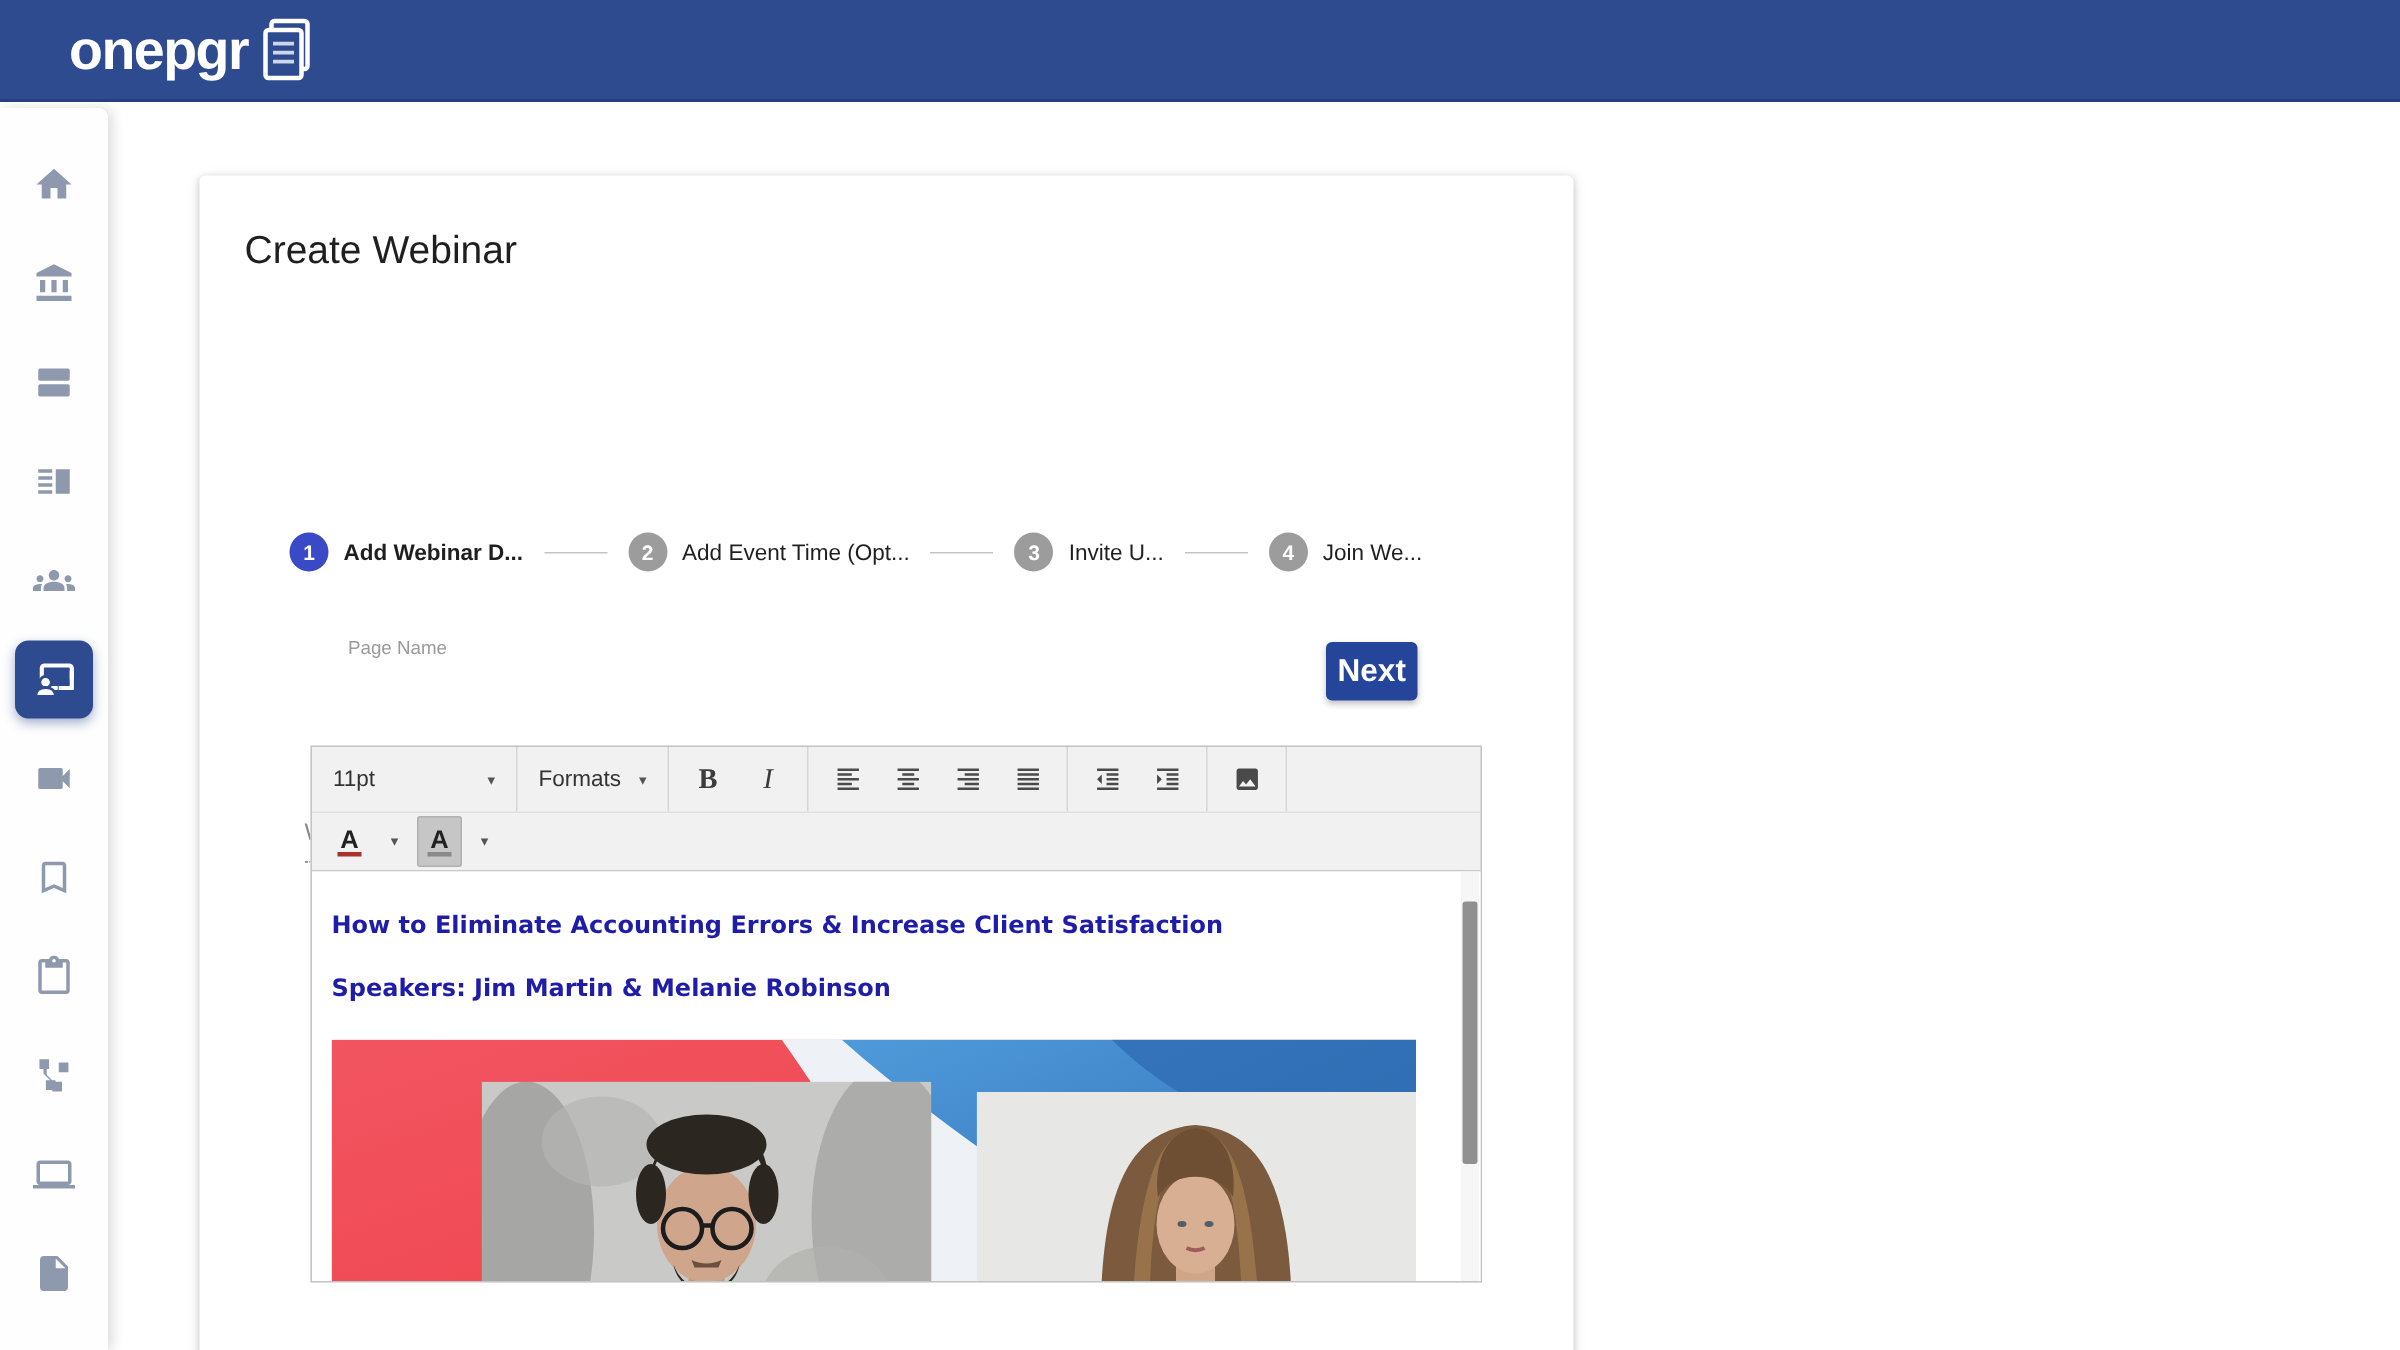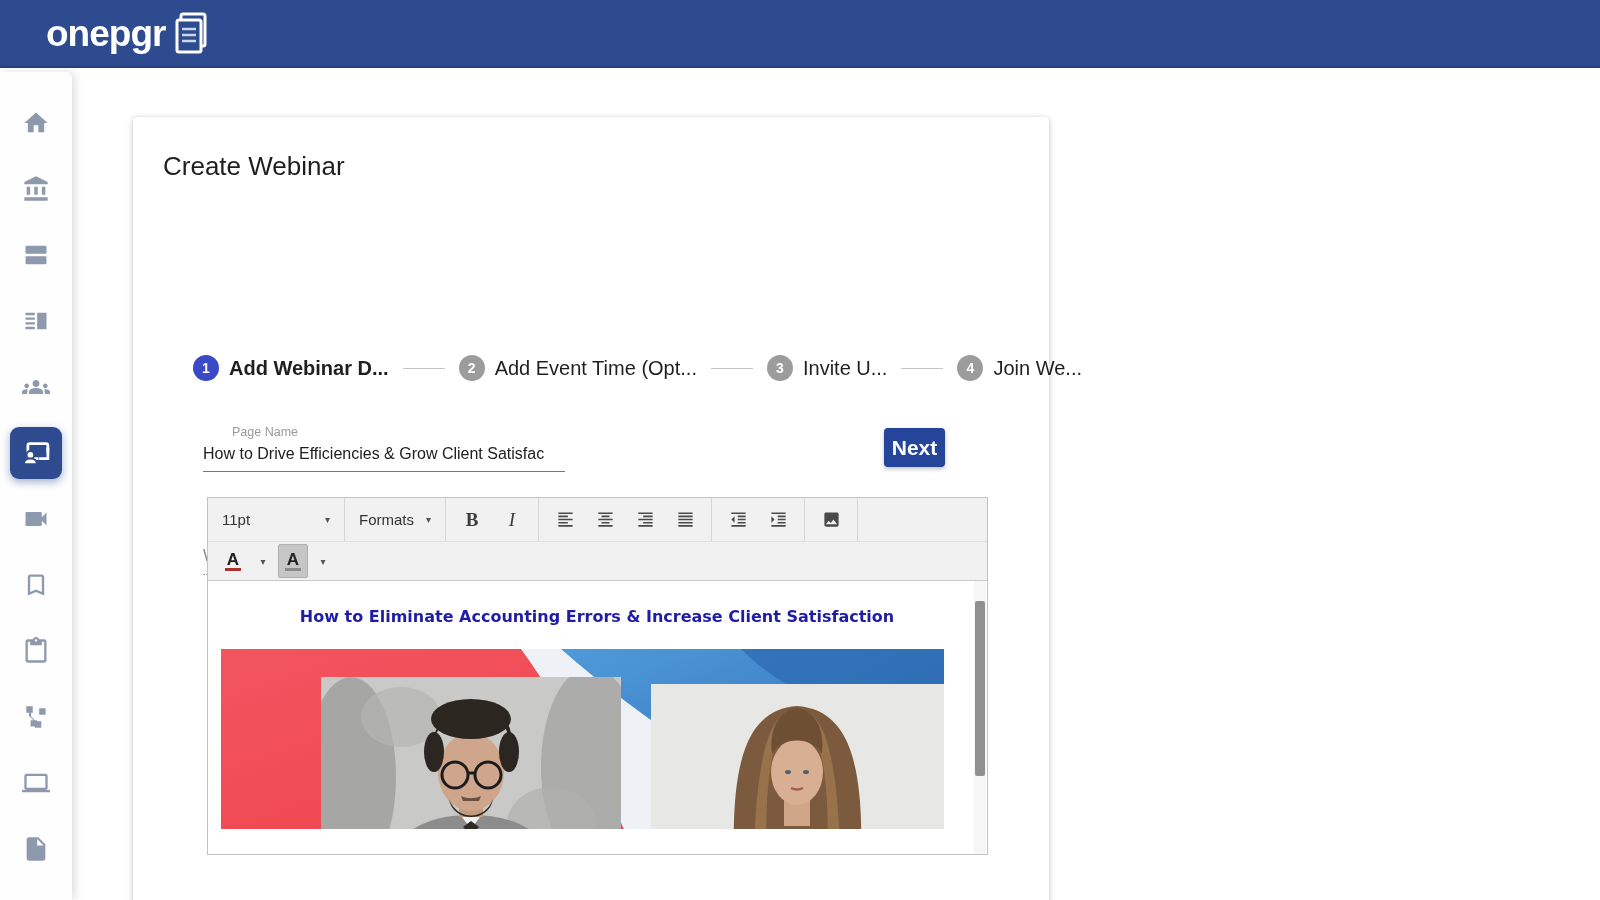--- a/index.html
+++ b/index.html
@@ -38,21 +38,21 @@
           background:#fff; border-radius:4px;
           box-shadow:0 1px 5px rgba(0,0,0,0.18), 0 2px 10px rgba(0,0,0,0.08); }
   .card-title { position:absolute; left:30px; top:34px; font-size:26px; color:#1f1f1f; }
 
   
   .stepper { position:absolute; left:60px; top:238px; display:flex; align-items:center; }
   .step { display:flex; align-items:center; gap:10px; }
   .step-circle { width:26px; height:26px; border-radius:50%; background:#9c9c9c; color:#fff;
                  font-size:14px; font-weight:bold; display:flex; align-items:center; justify-content:center; }
   .step.active .step-circle { background:#3a49c5; }
-  .step-label { font-size:20px; color:#1f1f1f; white-space:nowrap; }
+  .step-label { font-size:15px; color:#1f1f1f; white-space:nowrap; }
   .step.active .step-label { font-weight:bold; }
   .step-line { width:42px; height:1px; background:#c4c4c4; margin:0 14px; }
 
   
   .field-label { font-size:12.5px; color:#9a9a9a;margin-left:29px; }
   .pagename-block { position:absolute; left:70px; top:308px; width:362px; }
   .pagename-input { width:362px; border:none; border-bottom:1px solid #777; outline:none;
                     font-size:16px; color:#212121; padding:6px 0 8px 0; background:transparent;
                     font-family:"Liberation Sans", sans-serif; white-space:nowrap; overflow:hidden; }
   .next-btn { position:absolute; left:751px; top:311px; width:61px; height:39px;
@@ -90,21 +90,21 @@
   .color-a { font-size:17px; font-weight:bold; color:#222; border-bottom:3px solid #a8322c;
              line-height:1.05; padding:0 2px; }
   .hilite-btn { background:#c6c6c6; border:1px solid #b0b0b0; }
   .hilite-a { font-size:17px; font-weight:bold; color:#222; border-bottom:3px solid #8a8a8a;
               line-height:1.05; padding:0 2px; }
   .small-caret-btn { min-width:22px; }
 
   .editor-content { position:relative; background:#fff; height:273px; overflow:hidden;
                     padding:26px 14px 0 13px; }
   .ed-heading { font-family:"DejaVu Sans", sans-serif; font-size:16px; font-weight:bold;
-                color:#1f1da7; margin-bottom:23px; white-space:nowrap;text-align:center; }
+                color:#1f1da7; margin-bottom:23px; white-space:nowrap; }
   .ed-speakers { font-family:"DejaVu Sans", sans-serif; font-size:16px; font-weight:bold;
                  color:#1f1da7; margin-bottom:25px; white-space:nowrap; }
   .banner { position:relative; width:723px; height:180px; overflow:hidden; }
   .banner > svg.bg { position:absolute; left:0; top:0; }
   .photo { position:absolute; overflow:hidden; }
   .photo-man { left:100px; top:28px; width:300px; height:200px; }
   .photo-woman { left:430px; top:35px; width:293px; height:200px; }
 
   .ed-scrollbar { position:absolute; right:1px; top:0; width:12px; height:273px; background:#f6f6f6; }
   .ed-thumb { position:absolute; left:1px; top:20px; width:10px; height:175px; background:#909090;
@@ -213,21 +213,20 @@
     </div>
     <div class="step-line"></div>
     <div class="step">
       <div class="step-circle">4</div>
       <div class="step-label">Join We...</div>
     </div>
   </div>
 
   <div class="pagename-block">
     <div class="field-label">Page Name</div>
-    <input class="pagename-input" type="text" value="How to Drive Efficiencies &amp; Grow Client Satisfac" style="">
   </div>
   <button class="next-btn">Next</button>
 
   <div class="pagetype-block">
     <div class="field-label">Page Type</div>
     <div class="select-line">
       <span class="select-value">Webinar</span>
       <span class="select-caret">▼</span>
     </div>
   </div>
@@ -316,20 +315,21 @@
       <div class="tb-btn hilite-btn" style="min-width:30px">
         <span class="hilite-a">A</span>
       </div>
       <div class="tb-btn small-caret-btn">
         <span class="tb-caret">▾</span>
       </div>
     </div>
 
     <div class="editor-content">
       <div class="ed-heading">How to Eliminate Accounting Errors &amp; Increase Client Satisfaction</div>
+      <div class="ed-speakers">Speakers: Jim Martin &amp; Melanie Robinson</div>
 
       <div class="banner">
         <svg class="bg" width="723" height="250" viewBox="0 0 723 250" preserveAspectRatio="none">
           <defs>
             <linearGradient id="redg" x1="0" y1="0" x2="1" y2="1">
               <stop offset="0" stop-color="#f25560"></stop>
                 <stop offset="1" stop-color="#ed3a43"></stop>
             </linearGradient>
             <linearGradient id="blueg" x1="0" y1="0" x2="1" y2="1">
               <stop offset="0" stop-color="#4f9ada"></stop>

